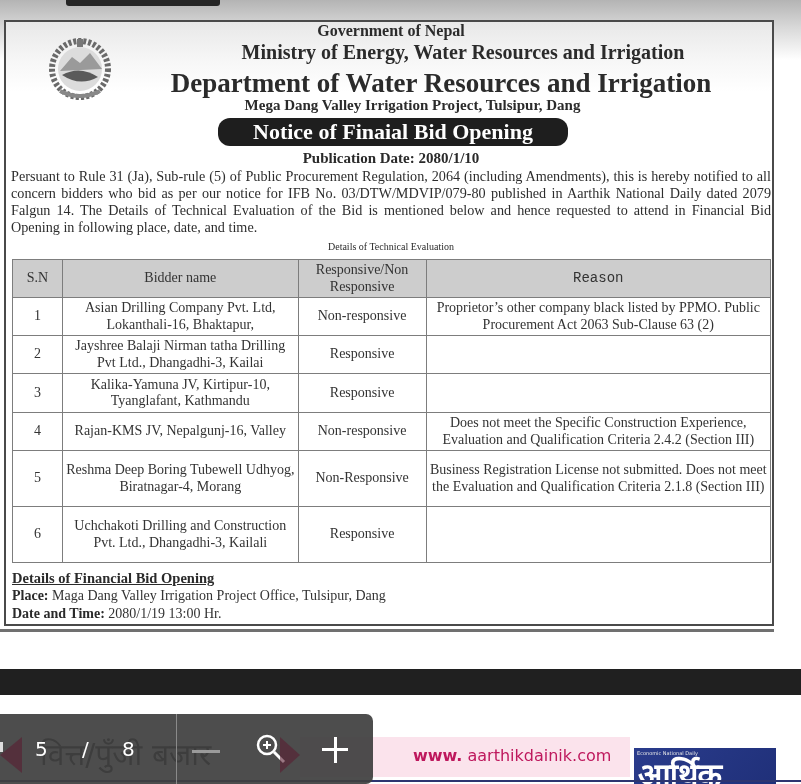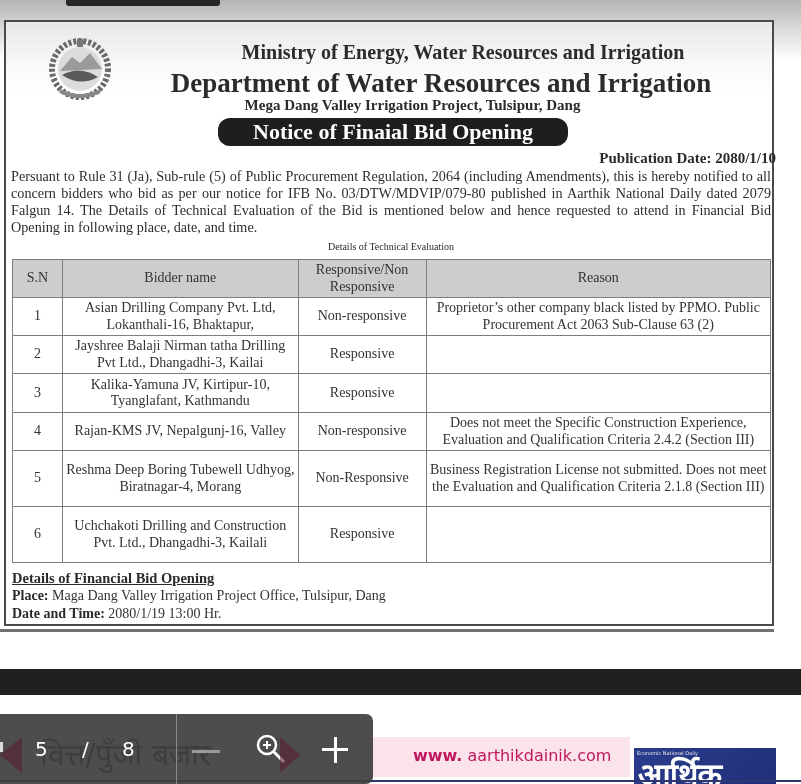--- a/index.html
+++ b/index.html
@@ -32,41 +32,41 @@
     .h-gov { top: 0px; font-size: 16px; left: 0; padding-left: 0; }
     .h-min { top: 19px; font-size: 20px; }
     .h-dept { top: 46px; font-size: 27px; }
     .h-proj { top: 75px; font-size: 15px; }
 
     .pill {
       position: absolute; left: 212px; top: 96px; width: 350px; height: 28px;
       background: #1e1e1e; border-radius: 12px; color: #ffffff;
       font-weight: bold; font-size: 22px; text-align: center; line-height: 28px;
     }
-    .pub-date { position: absolute; top: 128px; left: 0; width: 770px; text-align: right; font-weight: bold; font-size: 15px; }
+    .pub-date { position: absolute; top: 128px; left: 0; width: 770px; text-align: center; font-weight: bold; font-size: 15px; }
 
     .body-para {
       position: absolute; left: 5px; top: 146px; width: 760px;
       font-size: 14.2px; line-height: 17px; text-align: justify; color: #2d2d2d;
     }
     .tbl-caption { position: absolute; top: 219px; left: 0; width: 770px; text-align: center; font-weight: normal; font-size: 10px; }
 
     table.eval {
       position: absolute; left: 6px; top: 237px; width: 759px;
       border-collapse: collapse; font-size: 14px; color: #333;
     }
     table.eval th, table.eval td {
       border: 1px solid #7d7d7d; text-align: center; vertical-align: middle;
       font-weight: normal; line-height: 16.5px; padding: 0 3px;
     }
     table.eval th { background: #cdcdcd; height: 38px; }
     .c-sn { width: 50px; }
     .c-name { width: 236px; }
     .c-resp { width: 128px; }
-    .c-reason { width: 345px; }
+    .c-reason { width: 345px; font-family: Liberation Mono, monospace; }
     tr.r1 td { height: 38px; }
     tr.r2 td { height: 38px; }
     tr.r3 td { height: 39px; }
     tr.r4 td { height: 38px; }
     tr.r5 td { height: 56px; }
     tr.r6 td { height: 56px; }
     td.sn-cell { vertical-align: top; padding-top: 3px; }
 
     .fin-title {
       position: absolute; left: 6px; top: 548px; font-weight: bold; font-size: 14.5px; text-decoration: underline;
@@ -136,20 +136,21 @@
 <div class="notice">
   <svg class="emblem" viewBox="0 0 68 66">
     <circle cx="34" cy="34" r="28" fill="none" stroke="#6a6a6a" stroke-width="6" stroke-dasharray="3 2"></circle>
     <circle cx="34" cy="34" r="22" fill="#dcdcdc"></circle>
     <path d="M14 36 L26 22 L34 28 L44 18 L56 34 Z" fill="#9a9a9a"></path>
     <path d="M16 40 Q34 30 52 42 Q34 52 16 40 Z" fill="#5a5a5a"></path>
     <rect x="31" y="4" width="6" height="8" fill="#777"></rect>
     <path d="M14 56 Q34 66 54 56" fill="none" stroke="#888" stroke-width="4"></path>
   </svg>
 
+  <div class="hdr h-gov">Government of Nepal</div>
   <div class="hdr h-min" style="padding-left:80px;margin-left:32px;">Ministry of Energy, Water Resources and Irrigation</div>
   <div class="hdr h-dept" style="padding-left:100px;">Department of Water Resources and Irrigation</div>
   <div class="hdr h-proj" style="padding-left:43px;">Mega Dang Valley Irrigation Project, Tulsipur, Dang</div>
 
   <div class="pill">Notice of Finaial Bid Opening</div>
   <div class="pub-date">Publication Date: 2080/1/10</div>
 
   <div class="body-para">Persuant to Rule 31 (Ja), Sub-rule (5) of Public Procurement Regulation, 2064 (including Amendments), this is hereby notified to all concern bidders who bid as per our notice for IFB No. 03/DTW/MDVIP/079-80 published in Aarthik National Daily dated 2079 Falgun 14. The Details of Technical Evaluation of the Bid is mentioned below and hence requested to attend in Financial Bid Opening in following place, date, and time.</div>
 
   <div class="tbl-caption">Details of Technical Evaluation</div>

